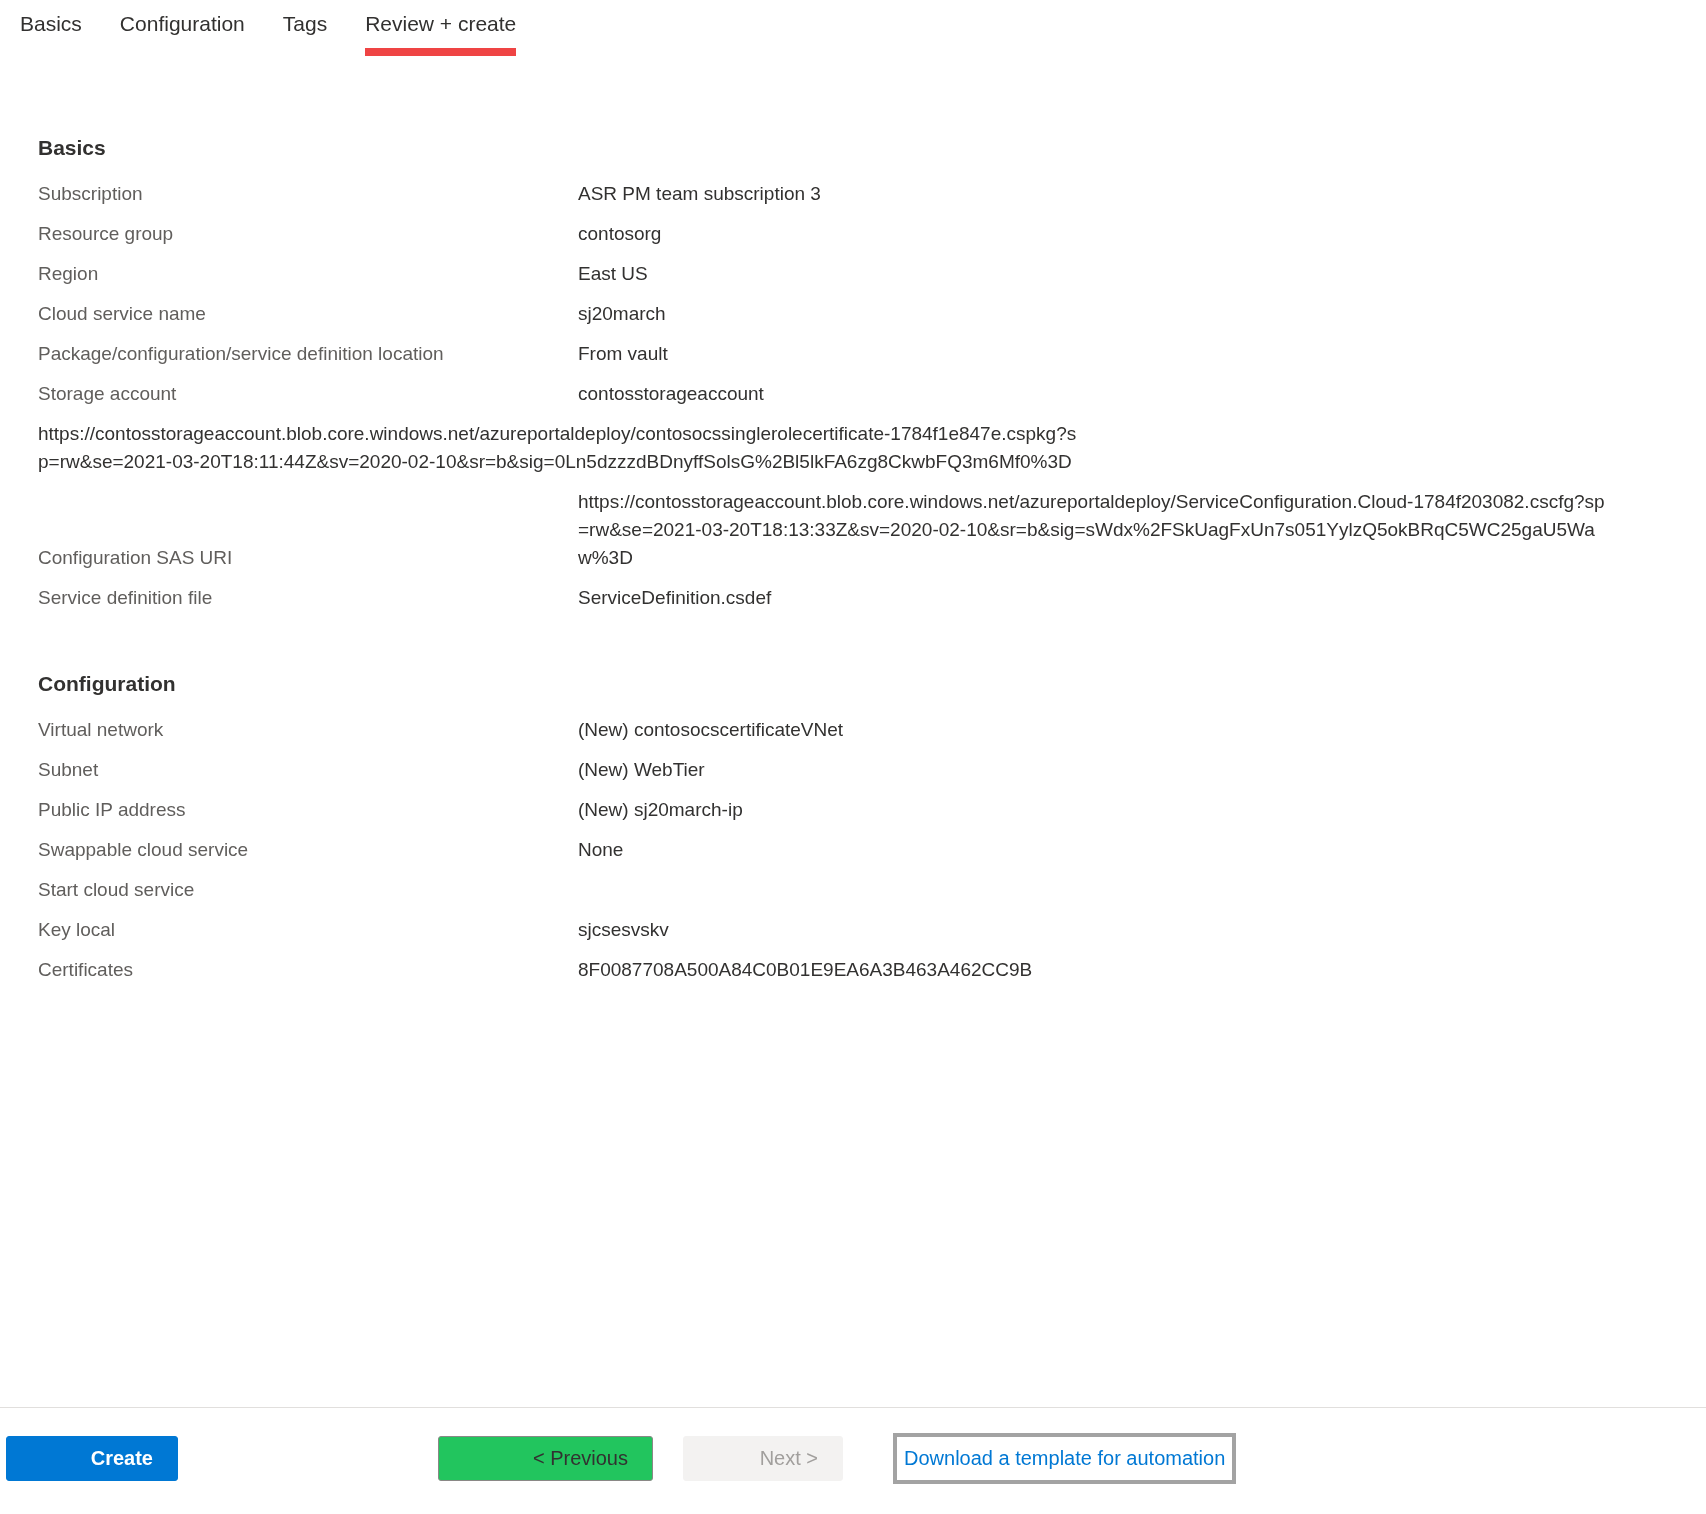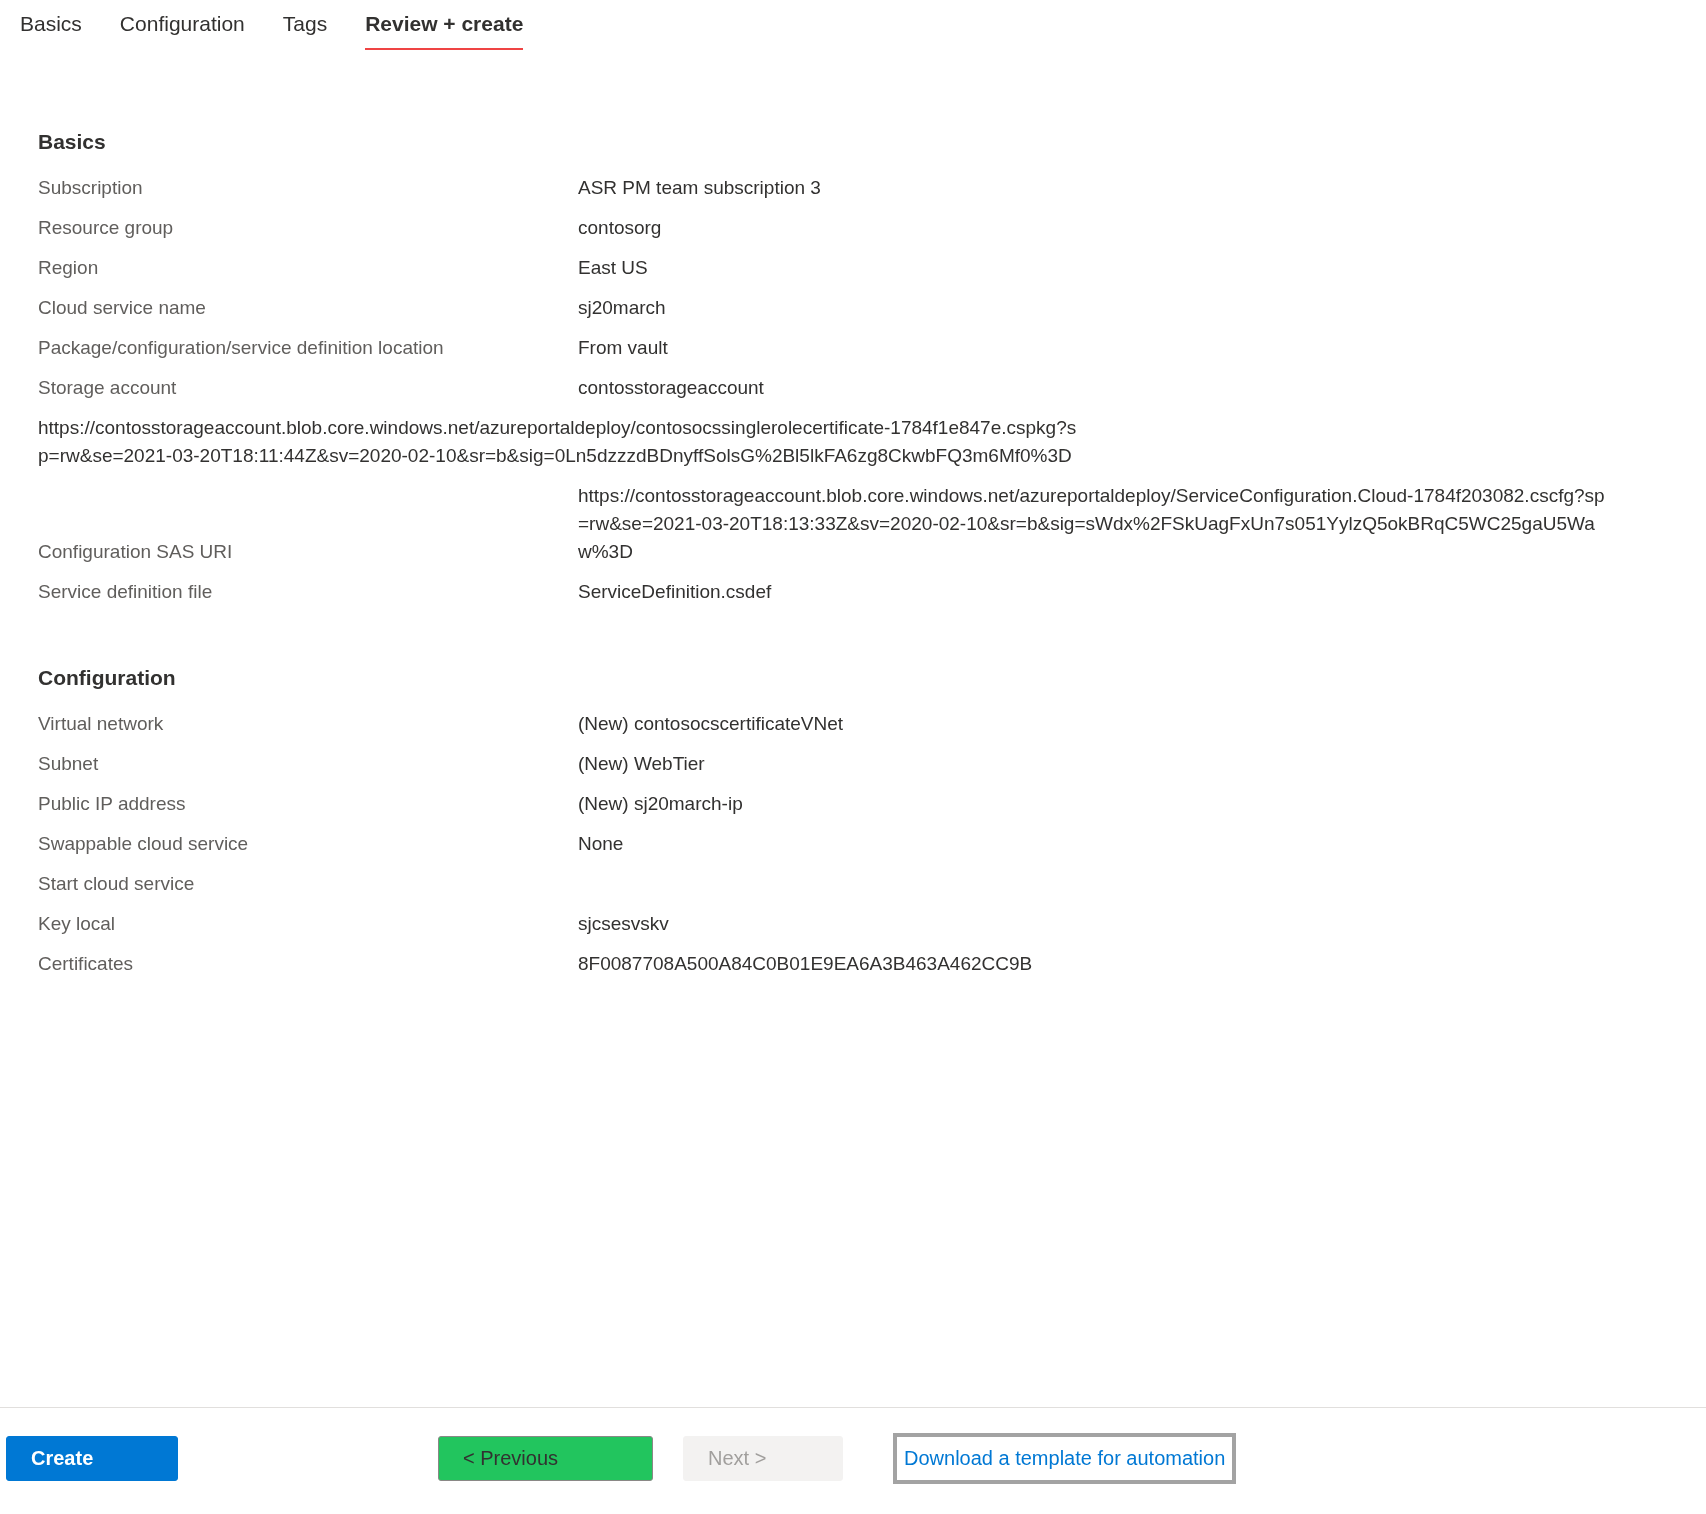--- a/index.html
+++ b/index.html
@@ -24,22 +24,22 @@
       padding: 12px 20px 0 20px;
       border-bottom: none;
     }
     .tab {
       padding-bottom: 12px;
       color: #323130;
       cursor: pointer;
       font-size: 21px;
     }
     .tab.active {
-      font-weight: 700;
-      border-bottom: 2px solid #ef4444;
+      font-weight: 400;
+      border-bottom: 8px solid #ef4444;
     }
     .content {
       padding: 30px 38px 20px 38px;
     }
     .section-title {
       font-size: 21px;
       font-weight: 600;
       color: #323130;
       margin-top: 60px;
       margin-bottom: 20px;
@@ -79,21 +79,21 @@
       align-items: center;
       gap: 30px;
     }
     .btn {
       font-family: inherit;
       font-size: 20px;
       padding: 10px 24px;
       border-radius: 3px;
       cursor: pointer;
       min-width: 140px;
-      text-align: left;
+      text-align: right;
     }
     .btn-primary {
       background: #0078d4;
       color: #ffffff;
       border: 1px solid #0078d4;
       font-weight: 600;
       min-width: 172px;
     }
     .btn-secondary {
       background: #22c55e;

